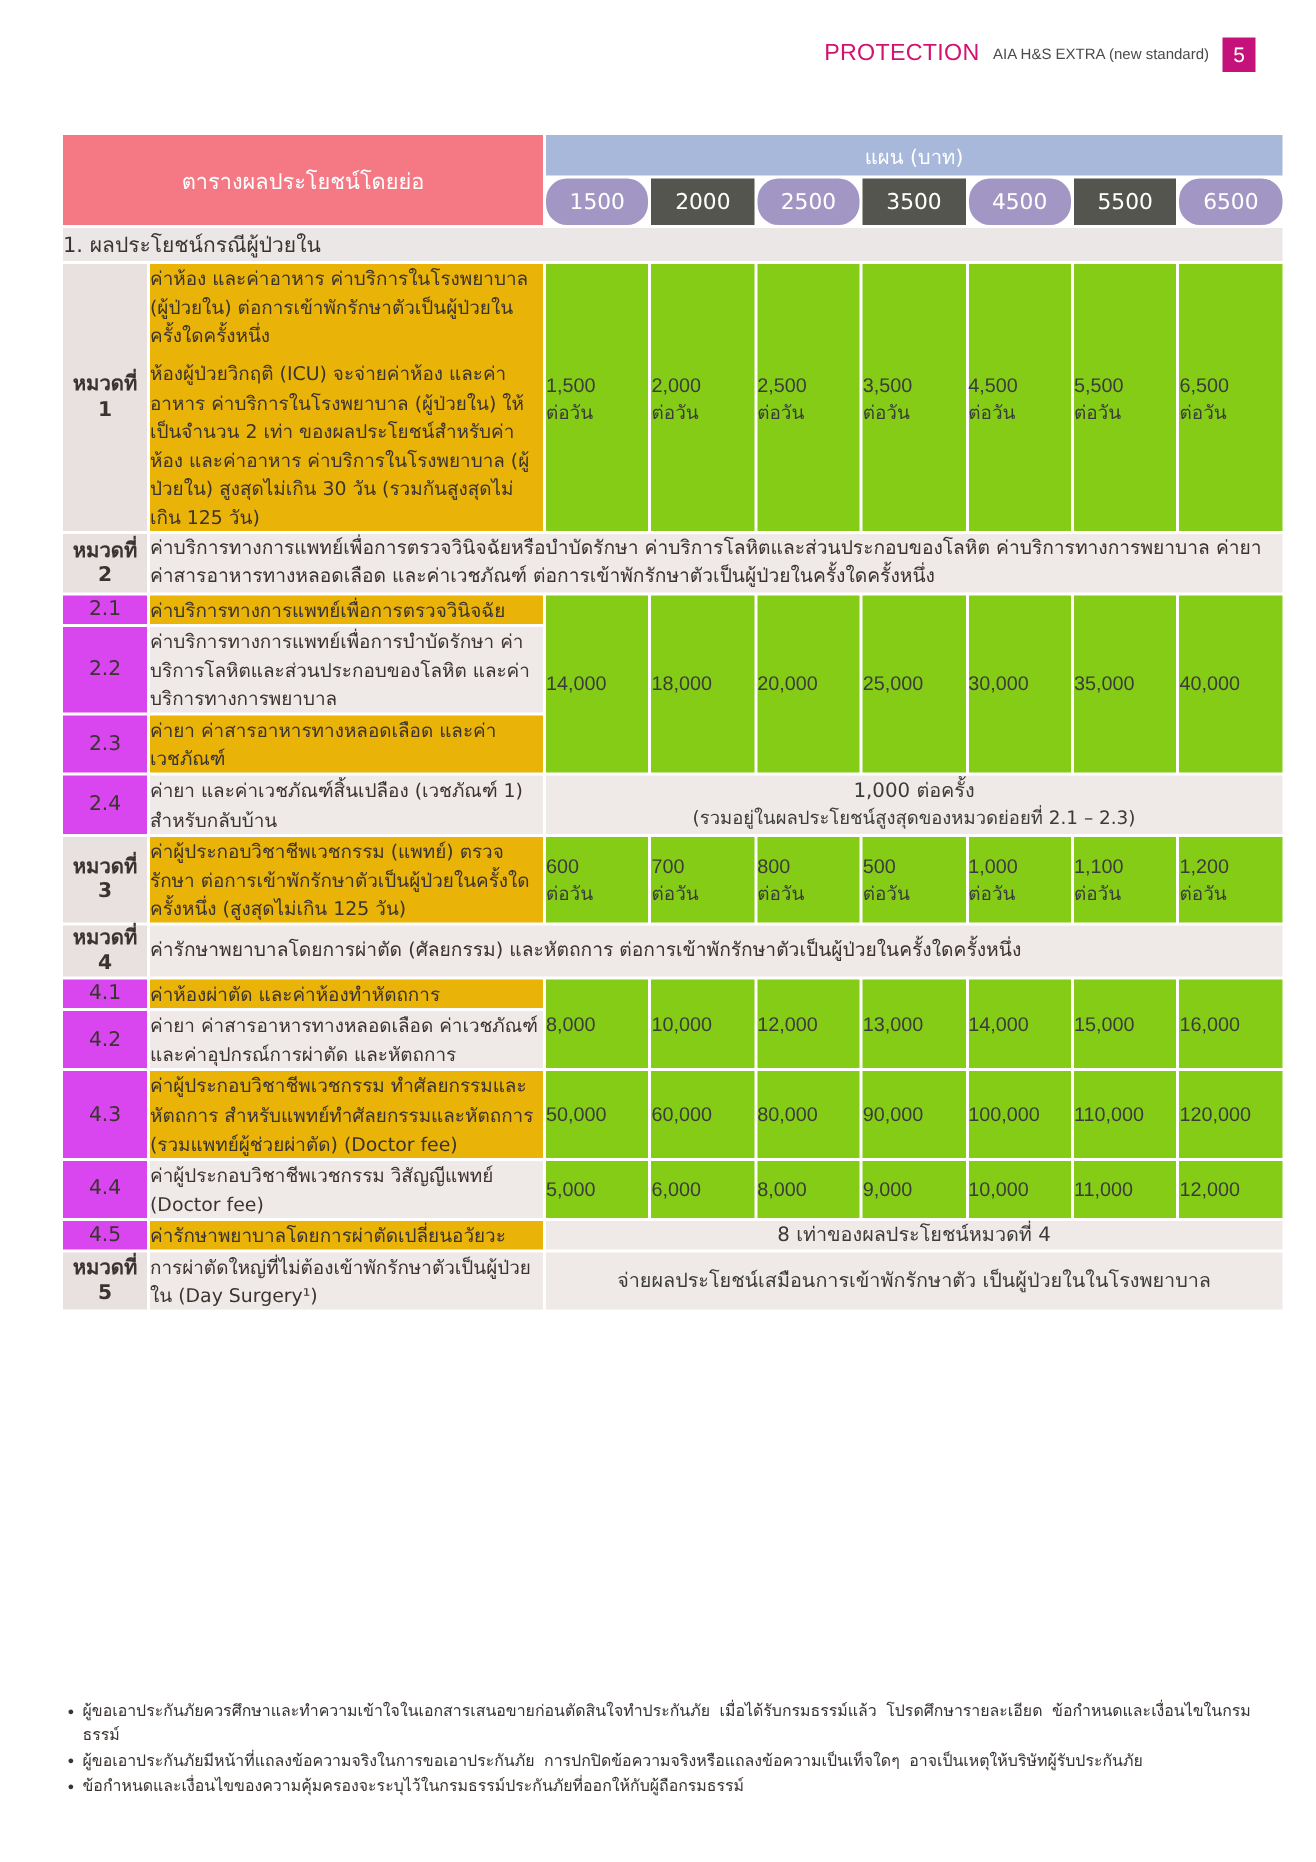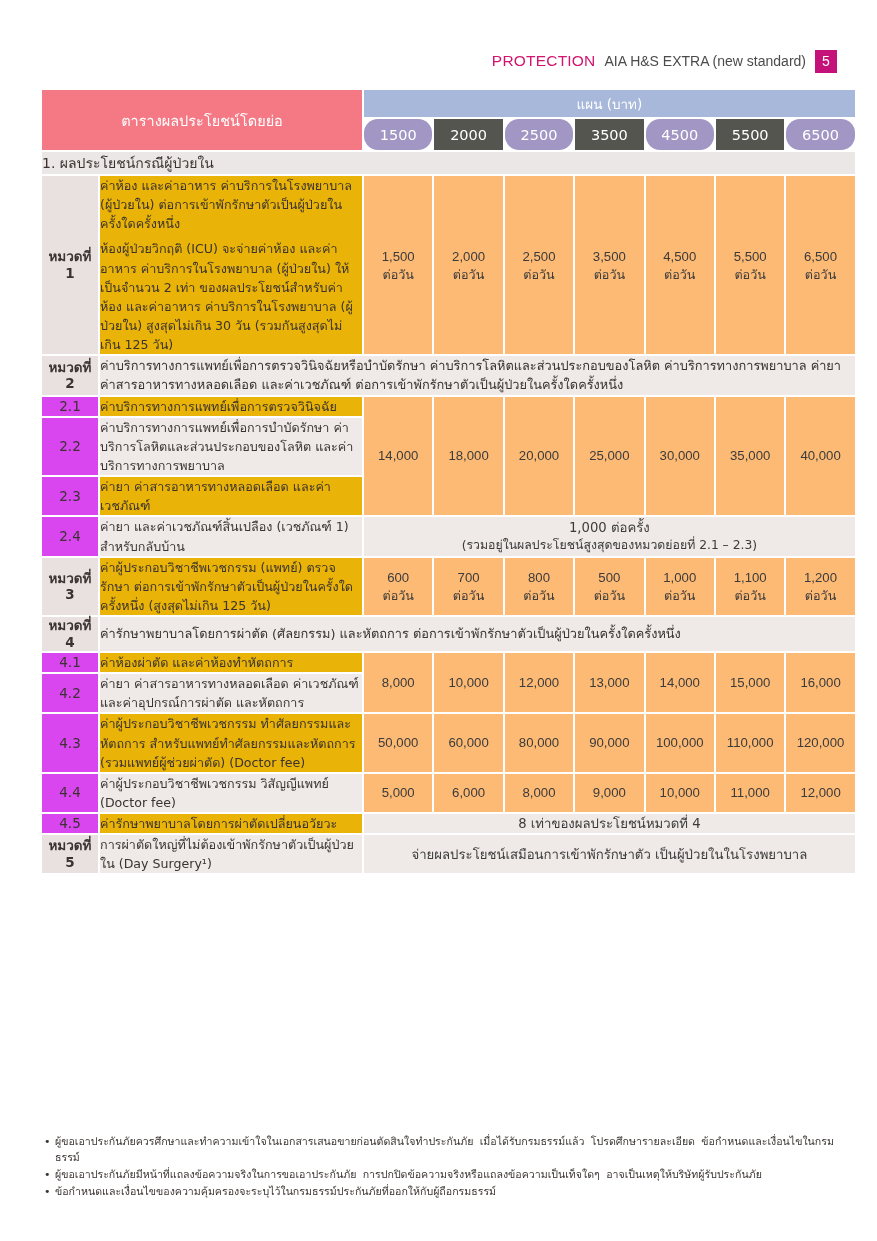--- a/index.html
+++ b/index.html
@@ -12,35 +12,35 @@
   .page {
     position: relative;
     width: 877px; height: 1241px;
     background: #fff;
     overflow: hidden;
   }
 
   
   .doc-header {
     position: absolute;
-    top: 48px; right: 40px;
+    top: 23px; right: 40px;
     display: flex;
     align-items: center;
     gap: 9px;
     height: 26px;
   }
   .doc-header .protection {
     color: #d2146e;
     font-size: 15.5px;
     letter-spacing: .2px;
     font-family: "Liberation Sans", sans-serif;
   }
   .doc-header .product {
     color: #4b4b4b;
-    font-size: 14px;
+    font-size: 10px;
     font-family: "Liberation Sans", sans-serif;
   }
   .doc-header .page-num {
     background: #c4127a;
     color: #fff;
     font-size: 14px;
     width: 22px; height: 23px;
     display: flex; align-items: center; justify-content: center;
     font-family: "Liberation Sans", sans-serif;
   }
@@ -115,23 +115,23 @@
   .desc-cell {
     background: #eab308;
     color: #3a3330;
     font-size: 12.6px;
     line-height: 1.52;
     padding: 7px 10px;
   }
   .desc-cell.alt { background: #efeae8; }
 
   .val-cell {
-    background: #fdba74;
+    background: #84cc16;
     color: #3b3b3b;
-    text-align: center;
+    text-align: left;
     font-size: 13.2px;
     line-height: 1.35;
     padding: 5px 1px;
     font-family: "Liberation Sans", sans-serif;
   }
   .val-cell .unit {
     display: block;
     font-family: "DejaVu Sans", sans-serif;
     font-size: 12.6px;
   }

